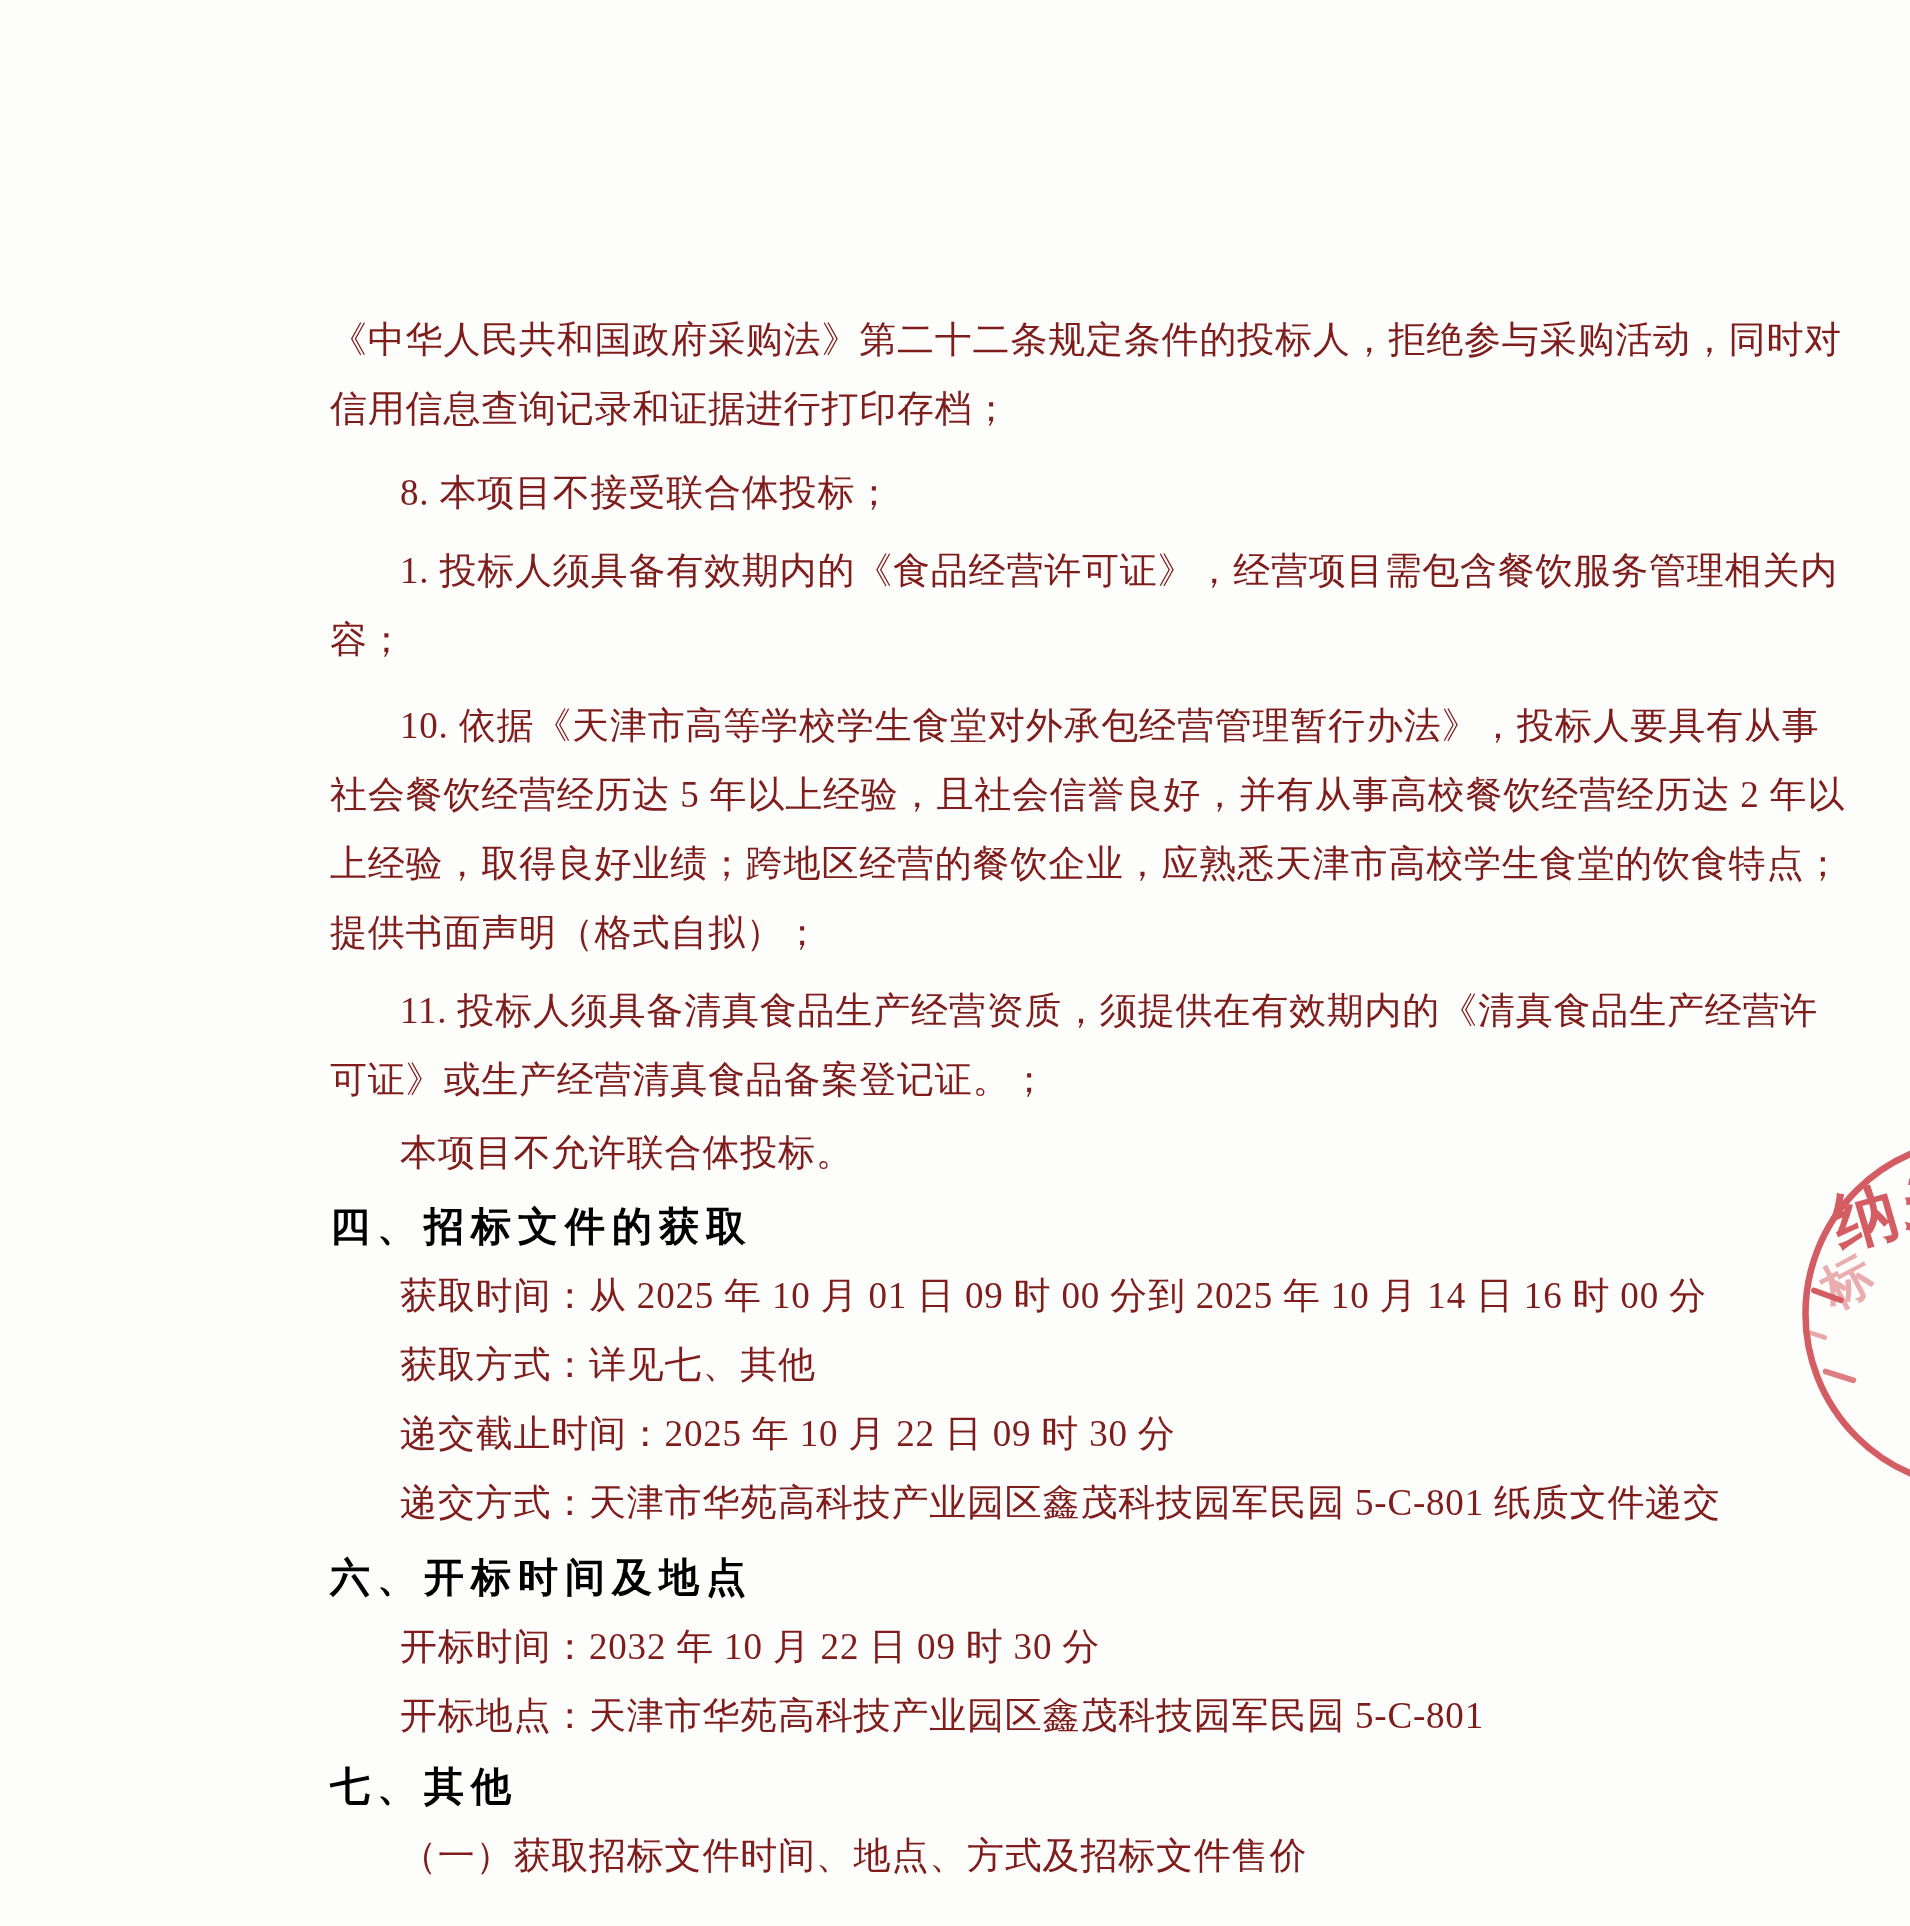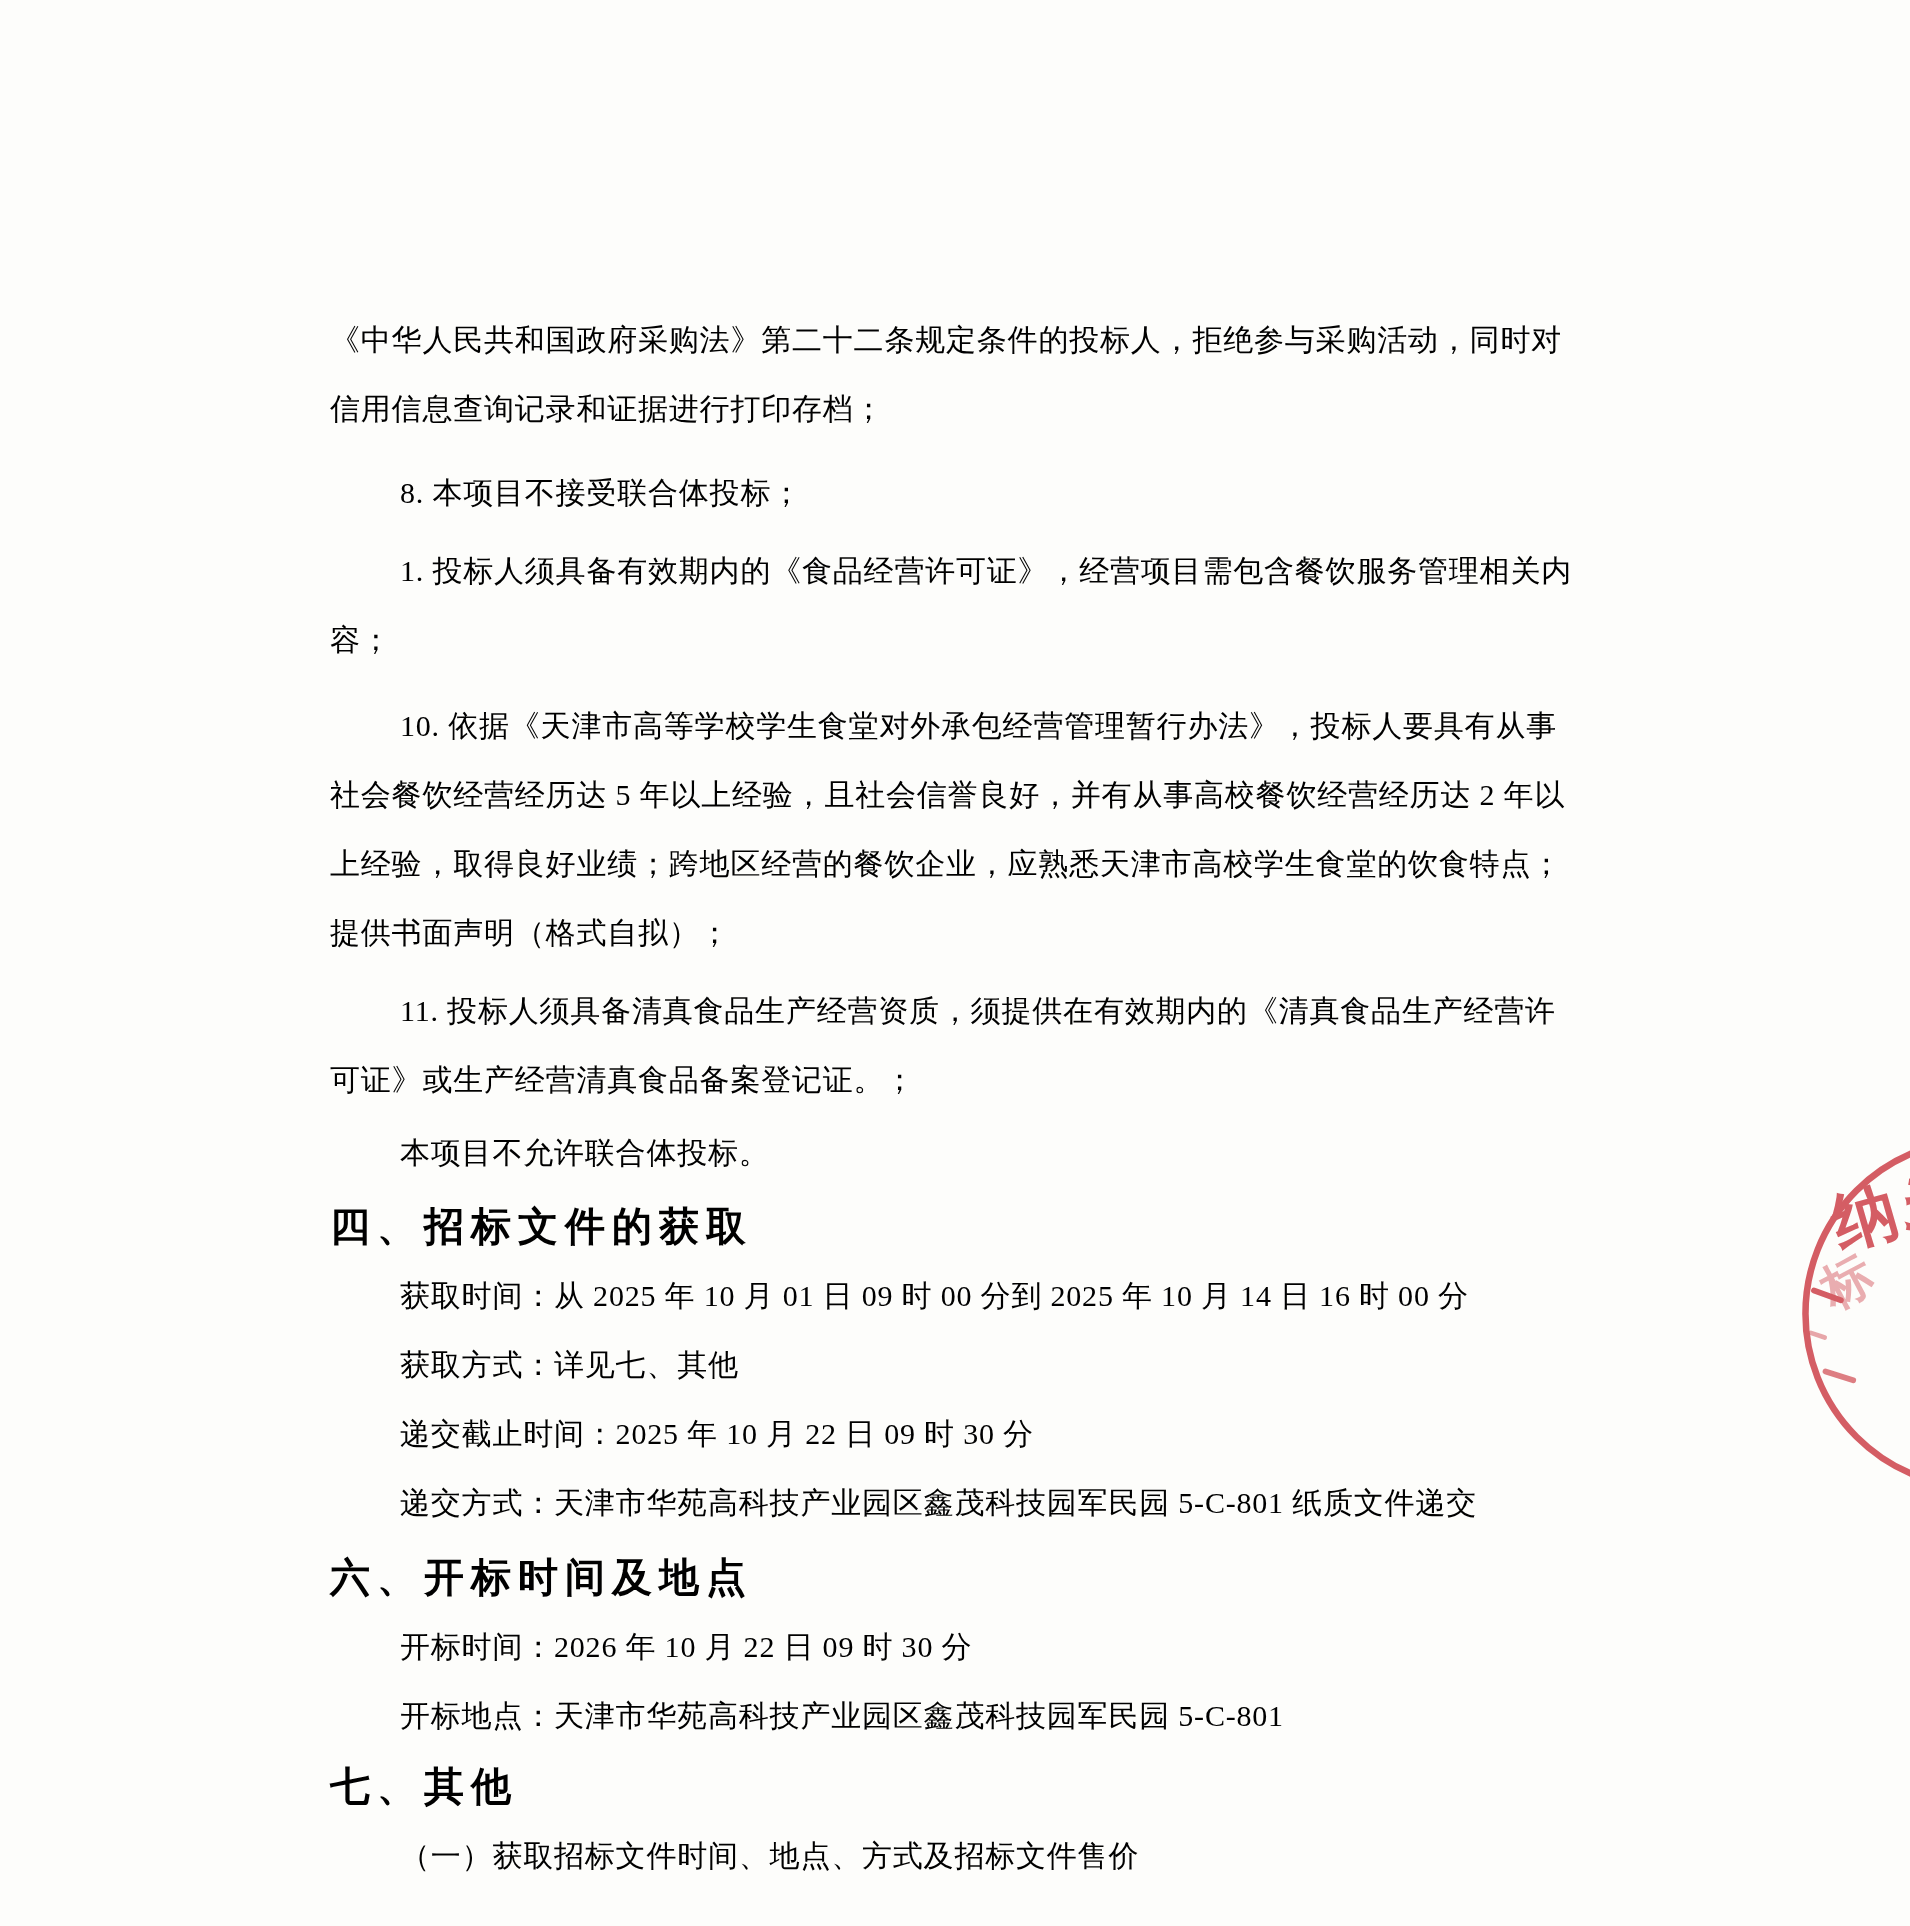--- a/index.html
+++ b/index.html
@@ -13,25 +13,25 @@
     font-family: "Liberation Serif", "DejaVu Serif", serif;
     color: #3d3d3d;
   }
   .content {
     position: absolute;
     left: 330px;
     top: 305px;
     width: 1379px;
   }
   .line {
-    font-size: 30px;
+    font-size: 37px;
     line-height: 69px;
     letter-spacing: 0.8px;
     white-space: nowrap;
-    color: #000000;
+    color: #7f1d1d;
   }
   .line.indent2 { padding-left: 70px; }
   .line.heading {
     font-weight: bold;
     font-size: 40px;
     letter-spacing: 7px;
     color: #000000;
   }
   .line .italic { }
   .stamp {
@@ -64,21 +64,21 @@
       <div class="line"><span>提供书面声明（格式自拟）；</span></div>
       <div class="line indent2" style="margin-top: 9.2px;"><span>11. 投标人须具备清真食品生产经营资质，须提供在有效期内的《清真食品生产经营许</span></div>
       <div class="line"><span>可证》或生产经营清真食品备案登记证。；</span></div>
       <div class="line indent2" style="margin-top: 3.9px;"><span>本项目</span><span class="italic">不允许</span><span>联合体投标。</span></div>
       <div class="line heading" style="margin-top: 5.4px;"><span>四、招标文件的获取</span></div>
       <div class="line indent2"><span>获取时间：从 2025 年 10 月 01 日  09 时 00 分到 2025 年 10 月 14 日  16 时 00 分</span></div>
       <div class="line indent2"><span>获取方式：详见七、其他</span></div>
       <div class="line indent2"><span>递交截止时间：2025 年 10 月 22 日  09 时 30 分</span></div>
       <div class="line indent2"><span>递交方式：天津市华苑高科技产业园区鑫茂科技园军民园 5-C-801 纸质文件递交</span></div>
       <div class="line heading" style="margin-top: 5.4px;"><span>六、开标时间及地点</span></div>
-      <div class="line indent2"><span>开标时间：2026 年 10 月 22 日  09 时 30 分</span></div>
+      <div class="line indent2"><span>开标时间：2032 年 10 月 22 日  09 时 30 分</span></div>
       <div class="line indent2"><span>开标地点：天津市华苑高科技产业园区鑫茂科技园军民园 5-C-801</span></div>
       <div class="line heading" style="margin-top: 2.3px;"><span>七、其他</span></div>
       <div class="line indent2"><span>（一）获取招标文件时间、地点、方式及招标文件售价</span></div>
     </div>
 
   <svg class="stamp" viewBox="0 0 1000 1000" xmlns="http://www.w3.org/2000/svg">
     <circle cx="500" cy="490" r="452" fill="none" stroke-width="17" stroke="#cf4850"></circle>
     <text x="118" y="298" font-size="168" transform="rotate(-16 200 240)" fill="#cf4850">纳</text>
     <text x="310" y="258" font-size="168" transform="rotate(9 390 200)" fill="#cf4850">招</text>
     <text x="92" y="452" font-size="132" opacity="0.5" transform="rotate(-28 158 410)" fill="#cf4850">标</text>

